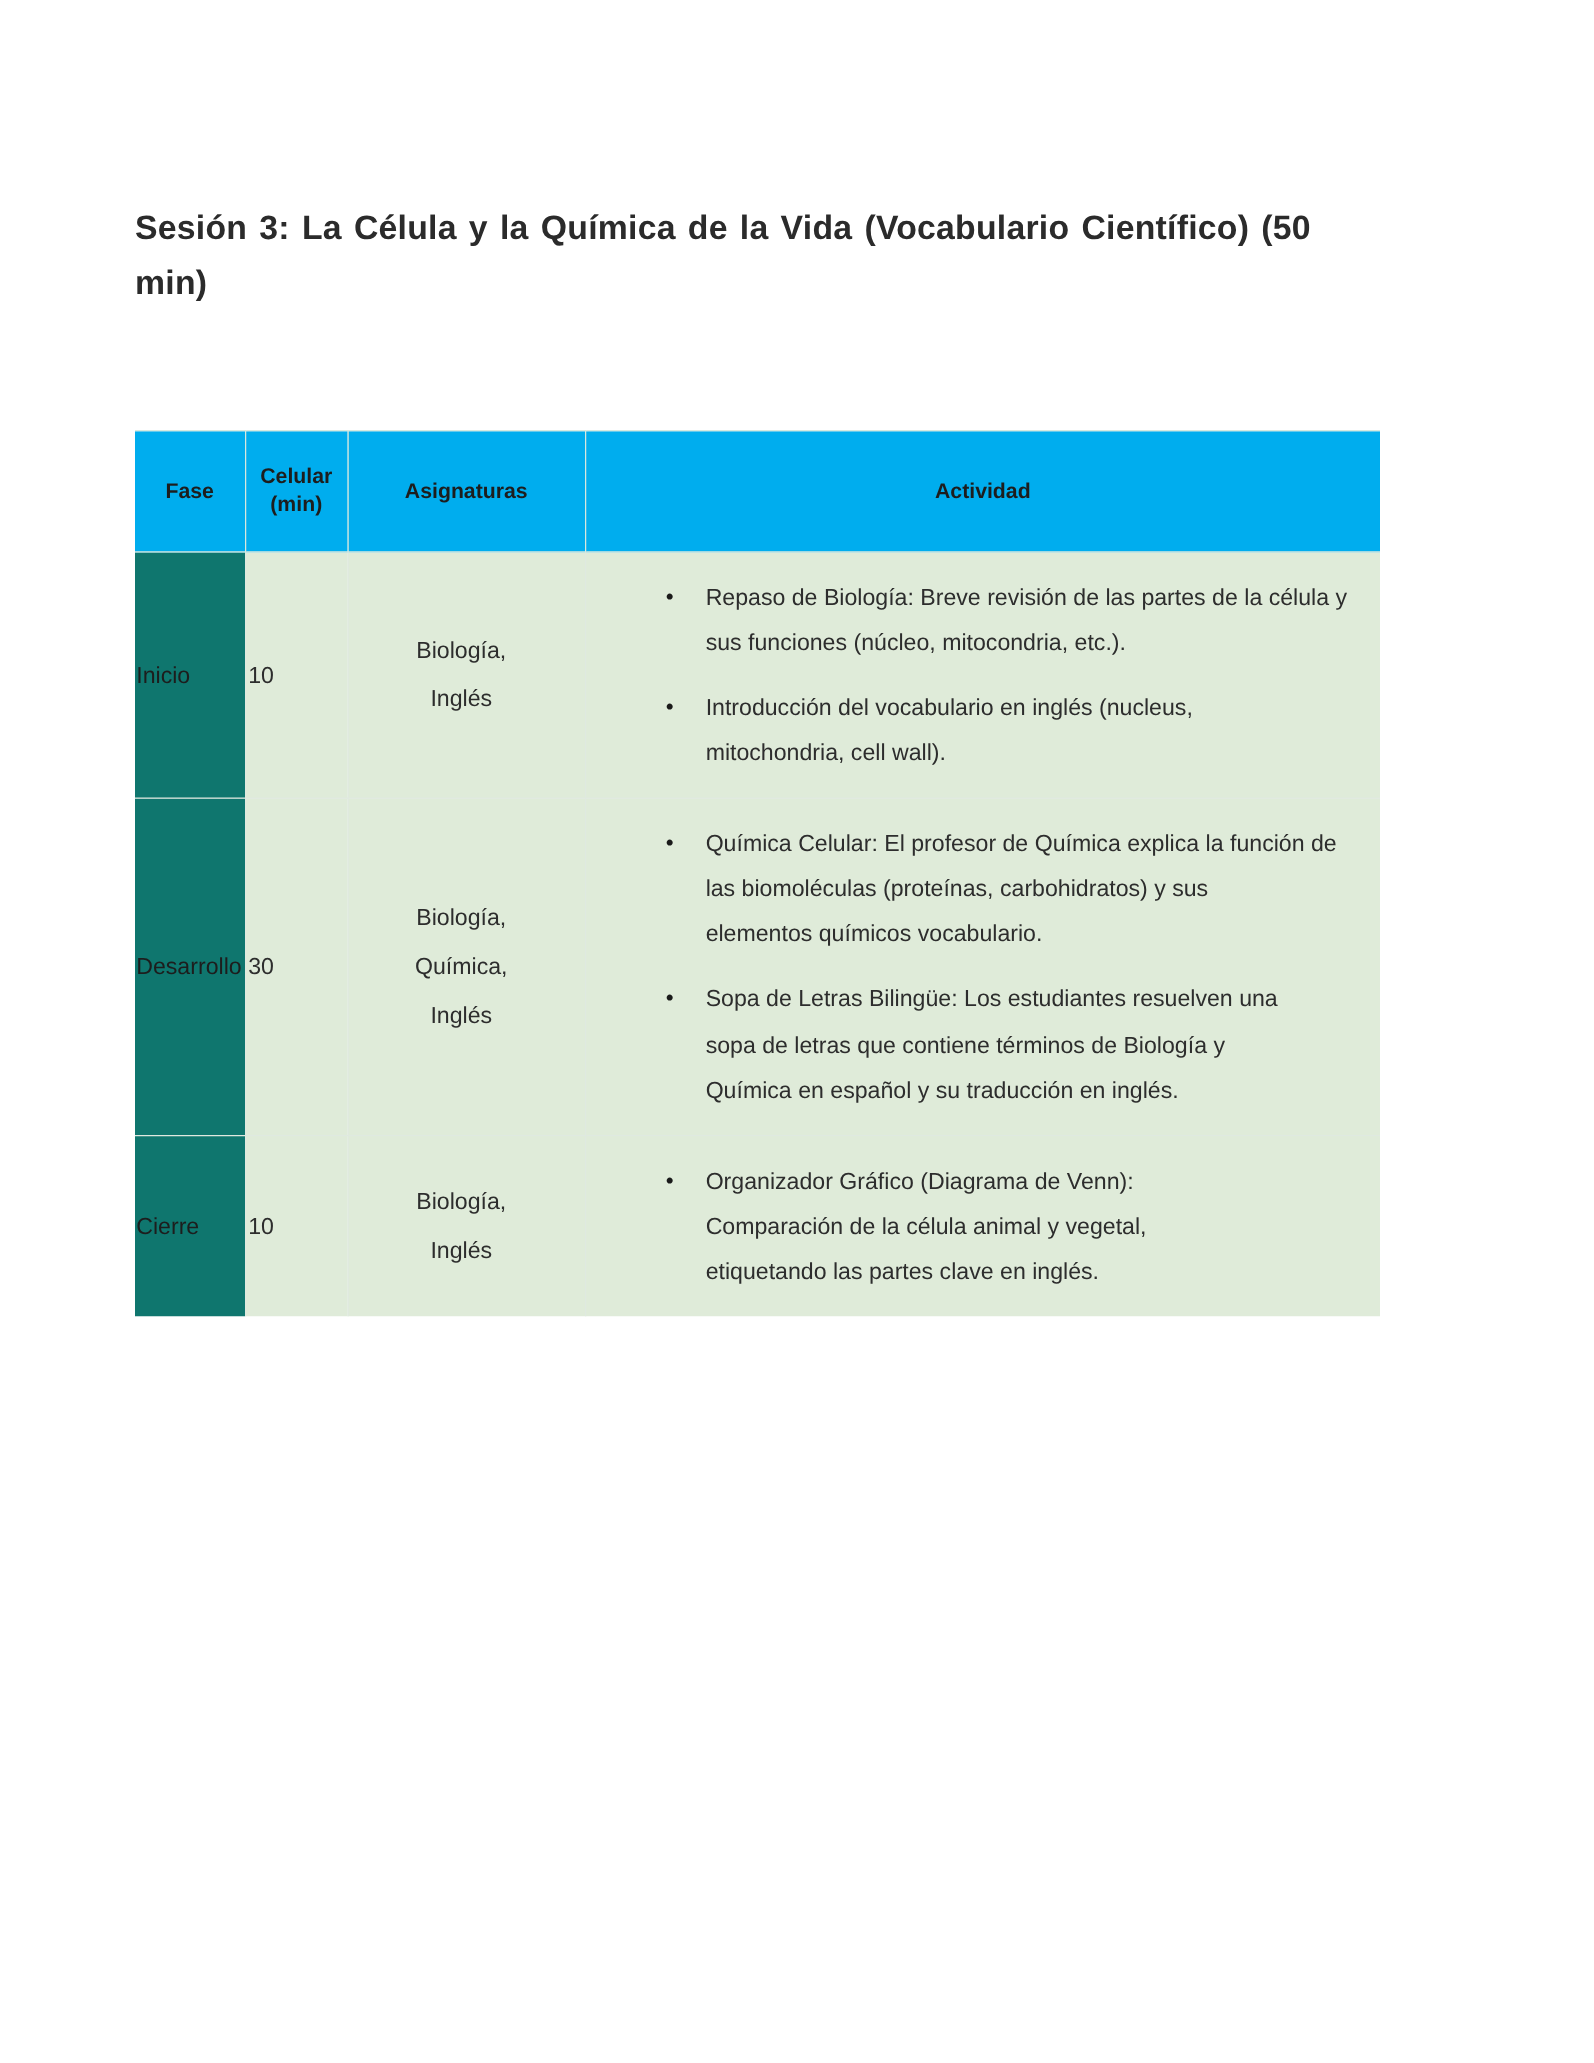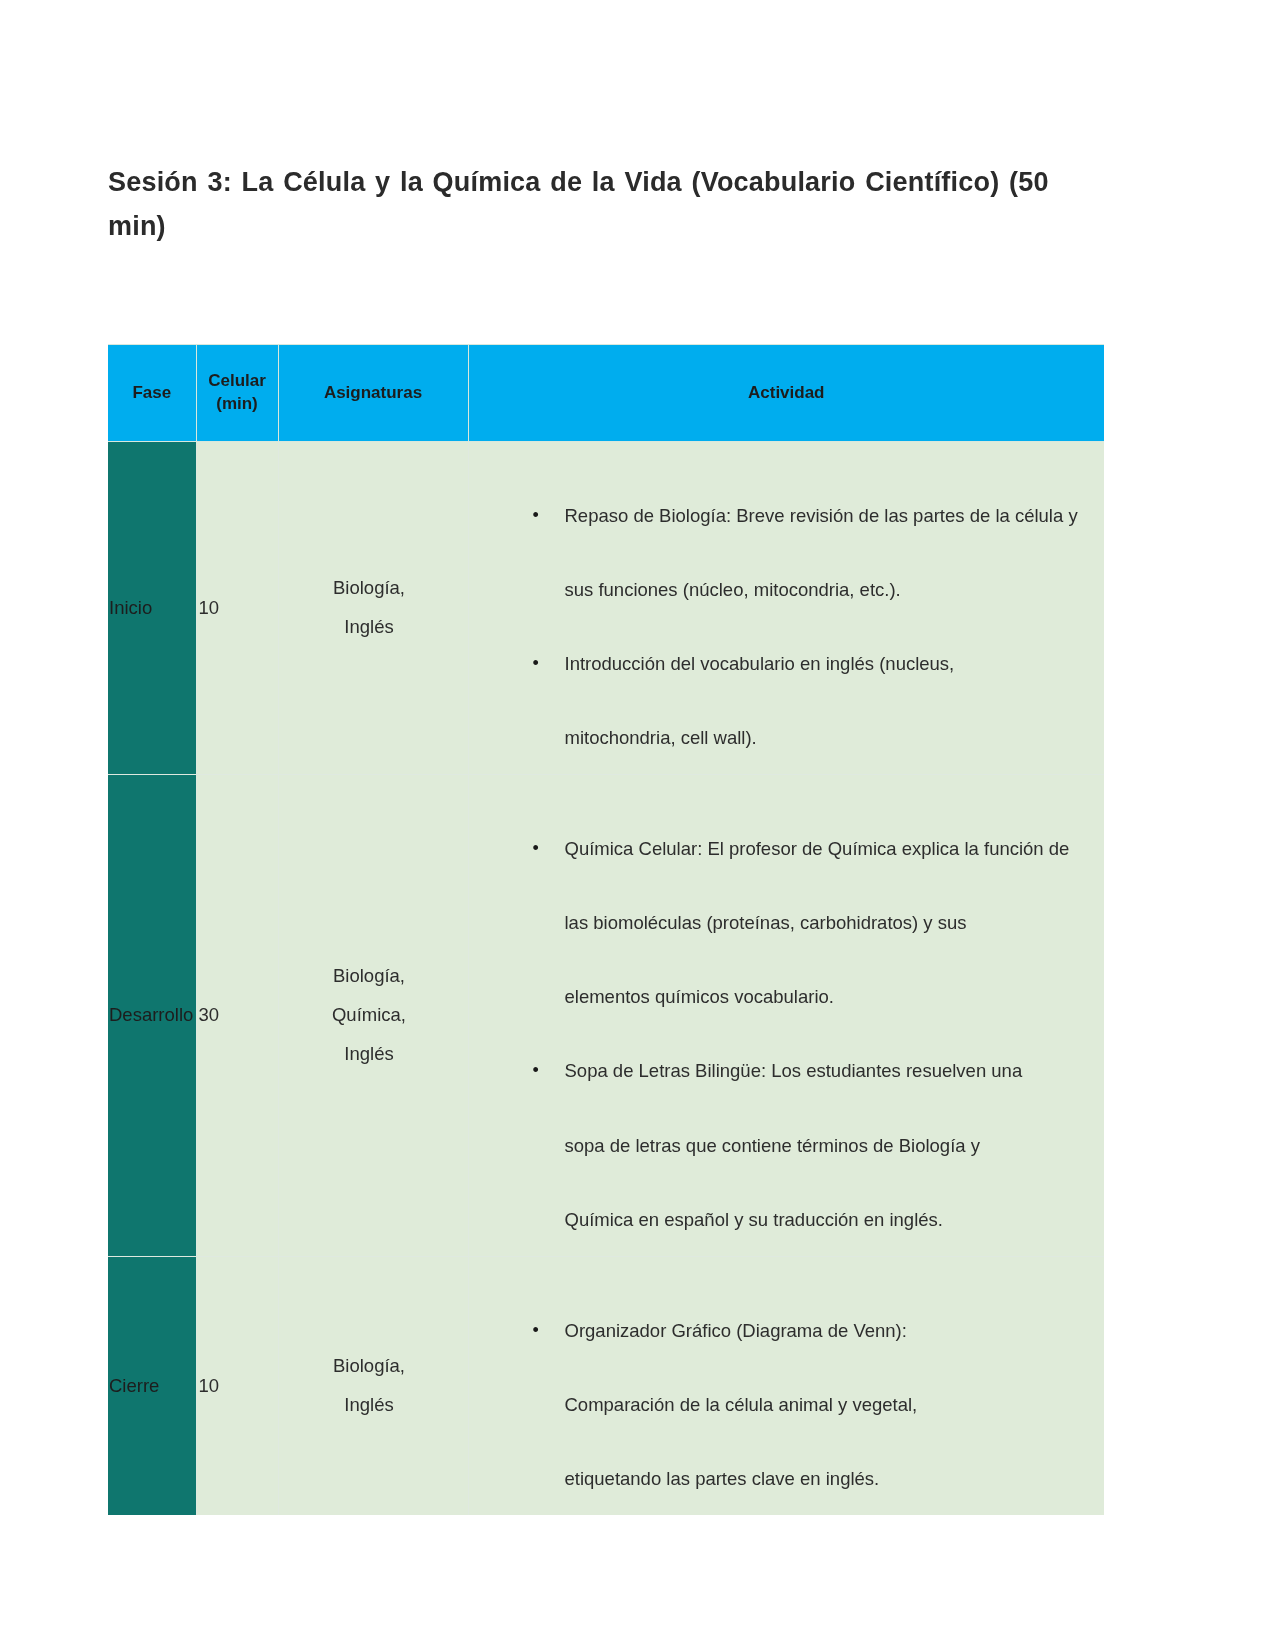--- a/index.html
+++ b/index.html
@@ -115,21 +115,21 @@
   .bullets li .dot {
     position: absolute;
     left: 0;
     top: 0;
     width: 12px;
     line-height: 1.95;
     font-size: 18px;
     color: #1a1a1a;
   }
   .bullets li .btext { display: block; }
-  .bullets li .btext .ln { display: block; margin-top: 38px; }
+  .bullets li .btext .ln { display: block; }
 </style>
 </head>
 <body>
 
 <div class="page">
 
   <h1 class="doc-title">Sesión 3: La Célula y la Química de la Vida (Vocabulario Científico) (50 min)</h1>
 
   <table class="lesson-table">
     <colgroup>

